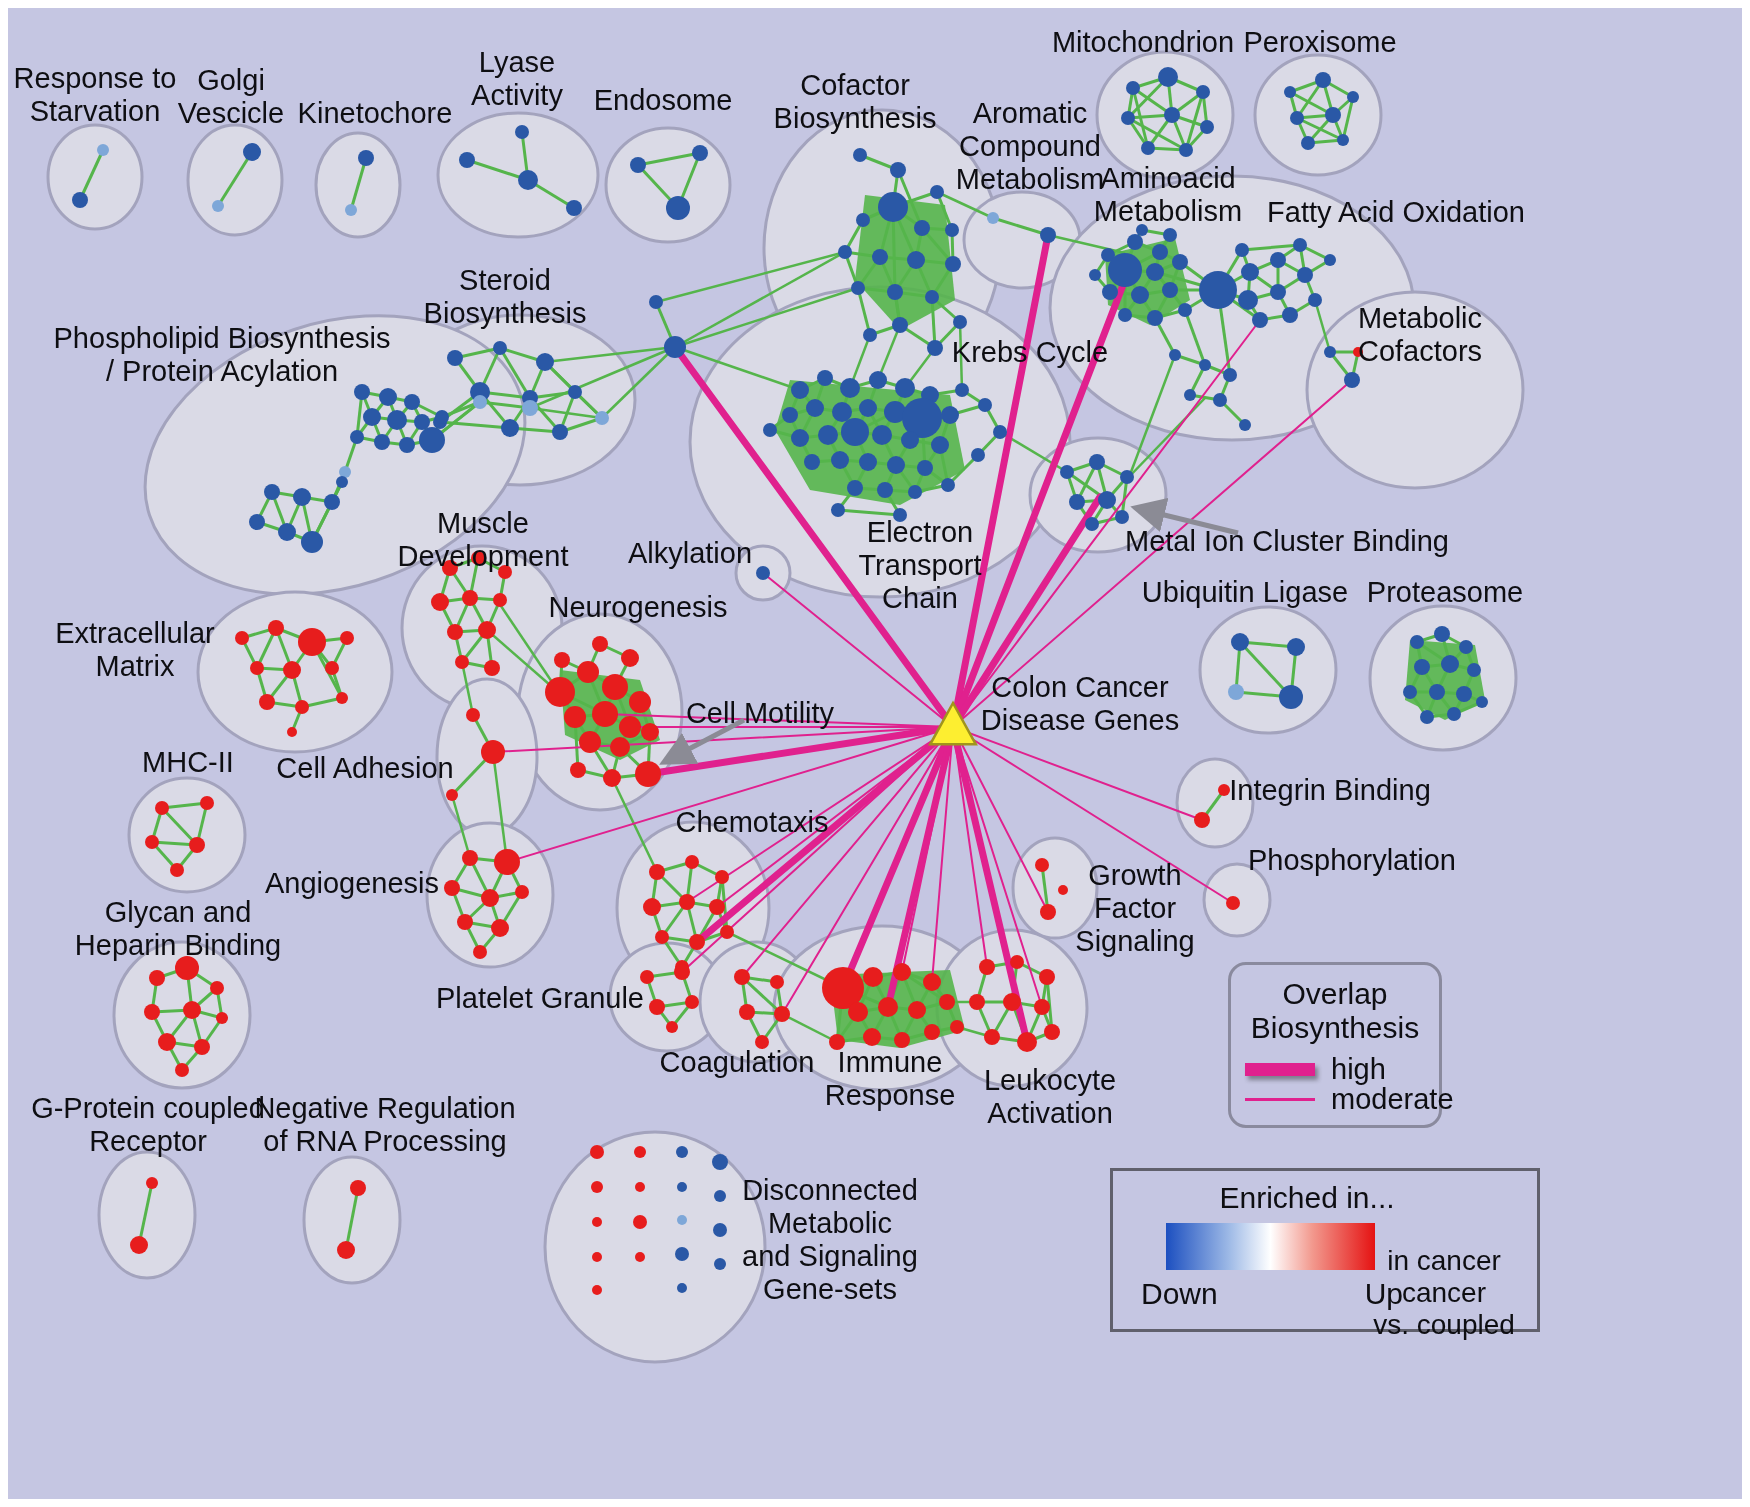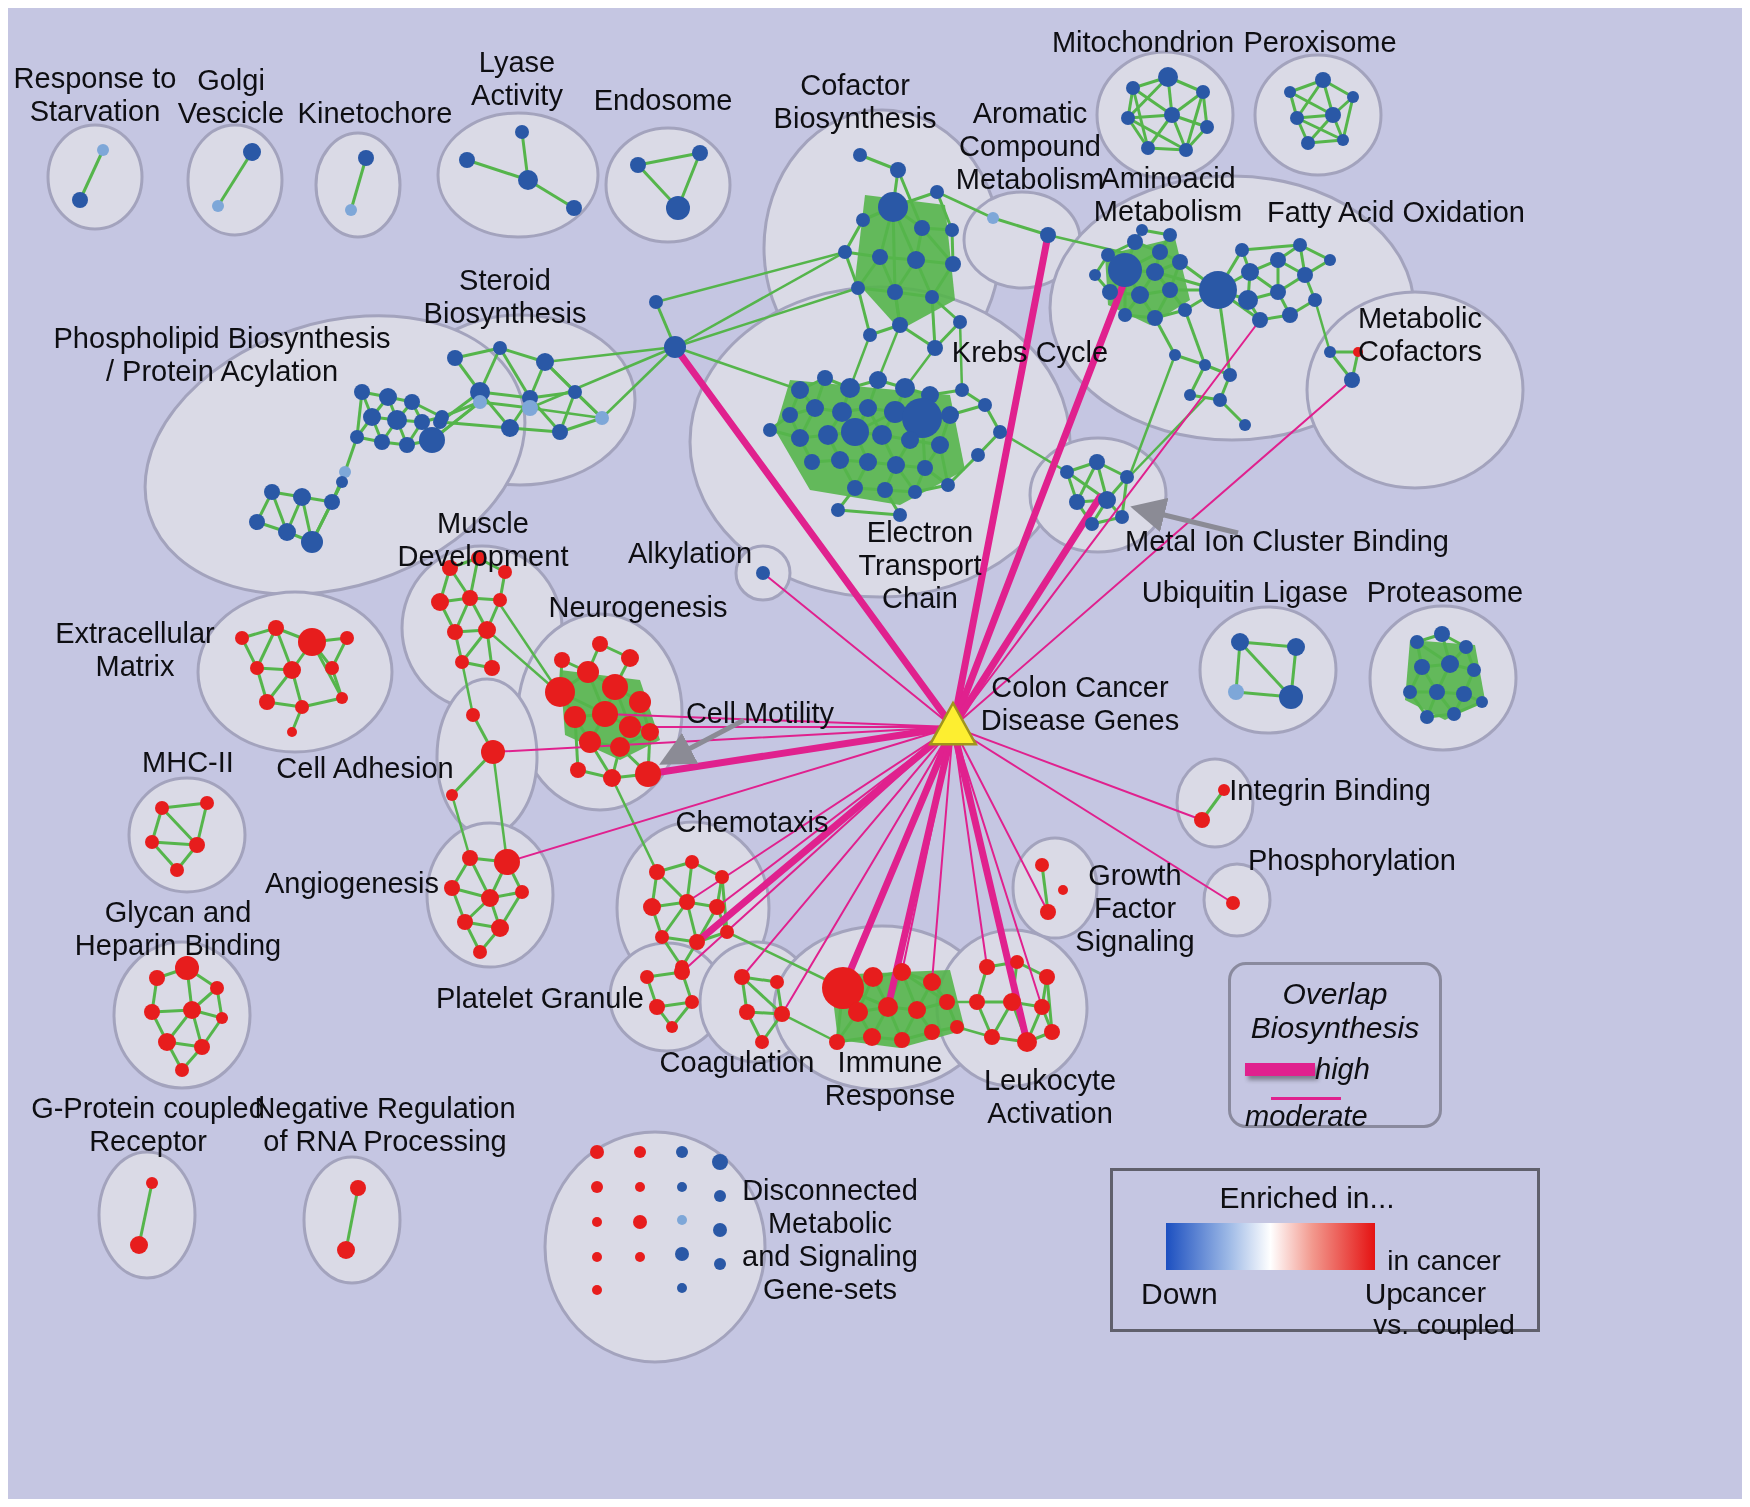--- a/index.html
+++ b/index.html
@@ -1,23 +1,23 @@
 <!DOCTYPE html>
 <html><head>
 <meta charset="utf-8">
 <style>
   html,body{margin:0;padding:0;background:#ffffff;}
   .figure{position:relative;width:1750px;height:1507px;font-family:"Liberation Sans",sans-serif;color:#0e0e12;}
   svg{position:absolute;left:0;top:0;}
   .legend{position:absolute;box-sizing:border-box;background:transparent;}
-  .legend-overlap{left:1228px;top:962px;width:214px;height:166px;border:3px solid #8a8a9e;border-radius:18px;font-style:italic;}
+  .legend-overlap{left:1228px;top:962px;width:214px;height:166px;border:3px solid #8a8a9e;border-radius:18px;}
   .legend-overlap .ltitle{text-align:center;padding-top:12px;font-size:30px;line-height:34px;}
-  .legend-overlap .lrow{position:absolute;left:14px;display:flex;align-items:center;font-size:29px;}
+  .legend-overlap .lrow{position:absolute;left:14px;display:flex;align-items:center;gap:16px;font-size:29px;}
   .legend-overlap .lrow.high{top:88px;}
-  .legend-overlap .lrow.moderate{top:132px;flex-direction:column;}
+  .legend-overlap .lrow.moderate{top:118px;}
   .line-sample{display:inline-block;width:70px;background:#e0218e;}
   .line-sample.thick{height:13px;box-shadow:3px 4px 4px rgba(40,40,40,0.45);}
   .line-sample.thin{height:3px;}
   .legend-enrich{left:1110px;top:1168px;width:430px;height:164px;border:3px solid #60606c;}
   .legend-enrich .etitle{position:absolute;left:0;top:10px;width:310px;text-align:center;font-size:30px;margin-left:39px;}
   .gradient-bar{position:absolute;left:53px;top:52px;width:209px;height:47px;}
   .updown{position:absolute;left:28px;top:106px;width:262px;display:flex;justify-content:space-between;font-size:30px;}
   .enote{position:absolute;right:8px;top:50px;width:170px;text-align:center;font-size:28px;line-height:32px;margin-top:24px;}
 </style>
 </head>

